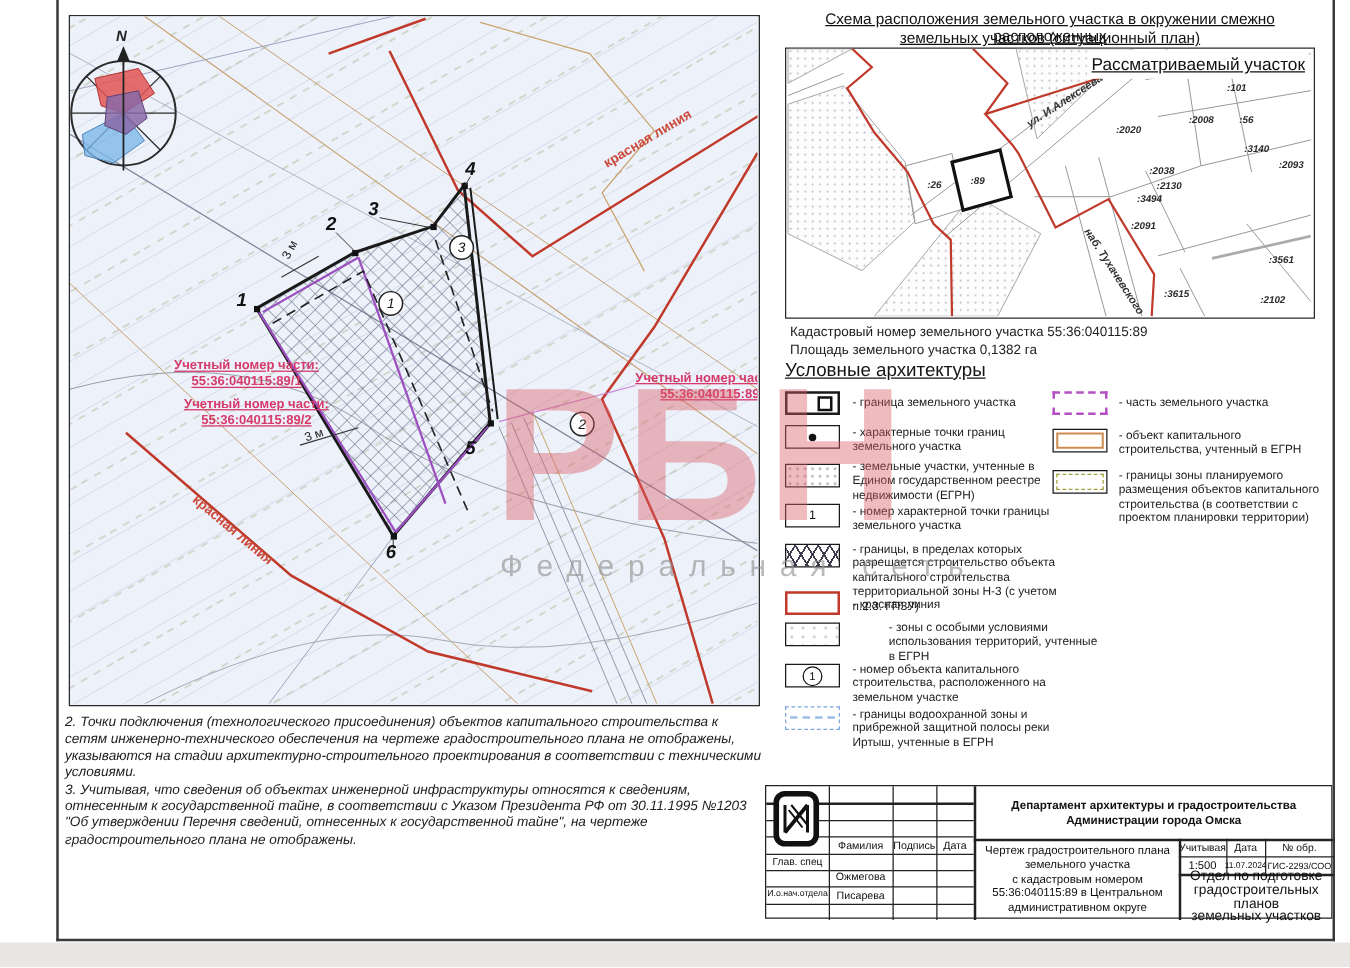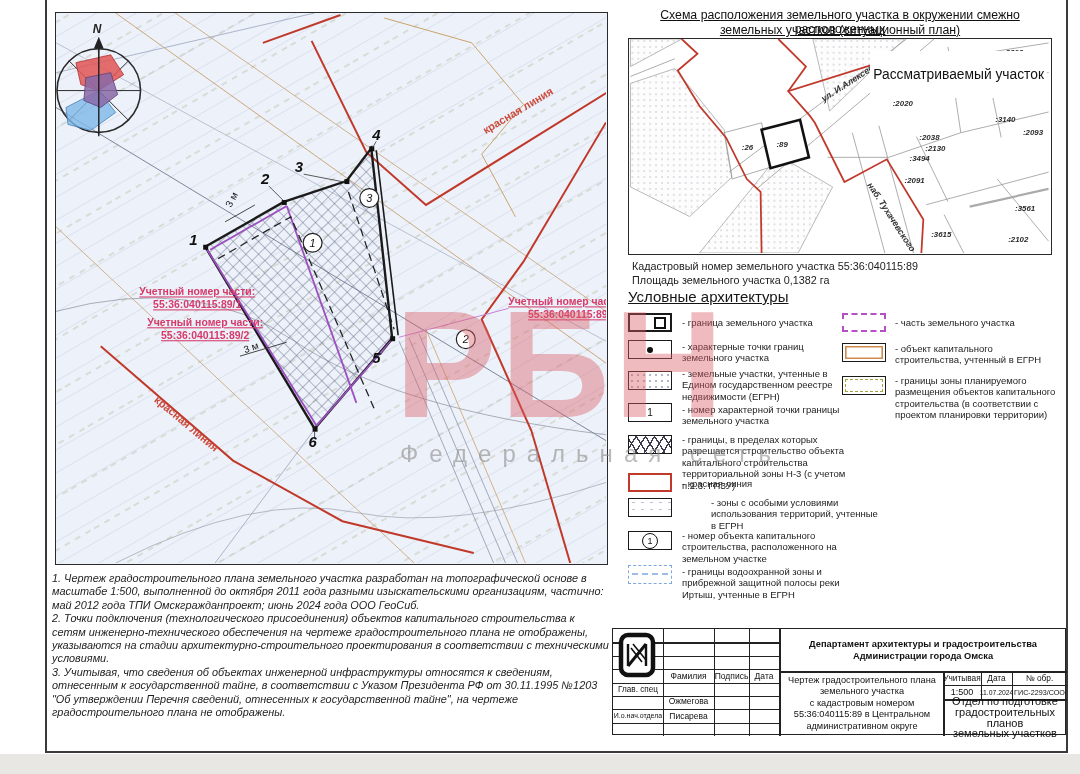--- a/index.html
+++ b/index.html
@@ -10,22 +10,22 @@
   .frame-line{position:absolute;background:#3a3a3a;}
   #bottom-band{position:absolute;left:0;top:754px;width:1080px;height:20px;background:#e9e7e3;}
   
   #map-frame{position:absolute;left:55px;top:12px;width:553px;height:553px;
              border:1.6px solid #2b2b2b;box-sizing:border-box;background:#edf1f9;}
   
   .panel-title{position:absolute;left:622px;width:436px;text-align:center;font-size:12.3px;
                text-decoration:underline;color:#111;}
   #sit-frame{position:absolute;left:628px;top:38px;width:424px;height:217px;
              border:1.6px solid #2b2b2b;box-sizing:border-box;background:#fff;}
-  #considered{position:absolute;right:4px;top:12px;font-size:13.8px;
-              background:#fff;padding:16px 3px;color:#111;}
+  #considered{position:absolute;right:4px;top:1px;font-size:13.8px;text-decoration:underline;
+              background:#fff;padding:4px 3px;color:#111;}
   .cad-line{position:absolute;left:632px;font-size:10.8px;color:#222;}
   #legend-head{position:absolute;left:628px;top:288px;font-size:15px;text-decoration:underline;color:#151515;}
   
   .sym{position:absolute;width:44px;height:19px;background:#fff;border:1.6px solid #1a1a1a;box-sizing:border-box;}
   .sym-boundary{border-width:2.6px;}
   .sym-boundary::after{content:"";position:absolute;right:4px;bottom:1px;width:8px;height:8px;border:2.2px solid #111;}
   .sym-point::after{content:"";position:absolute;left:50%;top:50%;width:6px;height:6px;margin:-3px 0 0 -3px;background:#111;border-radius:50%;}
   .sym-egrn{background-image:radial-gradient(#b4b4c6 1px,transparent 1.3px);background-size:6px 6px;}
   .sym-num{display:flex;align-items:center;justify-content:center;font-size:10px;color:#111;}
   .sym-build{background-image:repeating-linear-gradient(58deg,transparent 0 6.5px,#3b3b4d 6.5px 7.8px),
@@ -299,21 +299,20 @@
   <div class="sym sym-part" style="left:842px;top:313px;"></div>
   <div class="leg-text" style="left:895px;top:317px;width:165px;">- часть земельного участка</div>
 
   <div class="sym sym-oks" style="left:842px;top:343px;"></div>
   <div class="leg-text" style="left:895px;top:343px;width:165px;">- объект капитального строительства, учтенный в ЕГРН</div>
 
   <div class="sym sym-planned" style="left:842px;top:376px;"></div>
   <div class="leg-text" style="left:895px;top:375px;width:165px;">- границы зоны планируемого размещения объектов капитального строительства (в соответствии с проектом планировки территории)</div>
 
   <div id="notes">
-    <p>1. Чертеж градостроительного плана земельного участка разработан на топографической основе в масштабе 1:500, выполненной до октября 2011 года разными изыскательскими организациям, частично: май 2012 года ТПИ Омскгражданпроект; июнь 2024 года ООО ГеоСиб.</p>
     <p>2. Точки подключения (технологического присоединения) объектов капитального строительства к сетям инженерно-технического обеспечения на чертеже градостроительного плана не отображены, указываются на стадии архитектурно-строительного проектирования в соответствии с техническими условиями.</p>
     <p>3. Учитывая, что сведения об объектах инженерной инфраструктуры относятся к сведениям, отнесенным к государственной тайне, в соответствии с Указом Президента РФ от 30.11.1995 №1203 "Об утверждении Перечня сведений, отнесенных к государственной тайне", на чертеже градостроительного плана не отображены.</p>
   </div>
 
   <div id="wm-big">РБН</div>
   <div id="wm-sub">Федеральная сеть</div>
 
   <div id="tblock">
 
     <div class="tl" style="left:50px;top:0;width:1.4px;height:107px;"></div>

